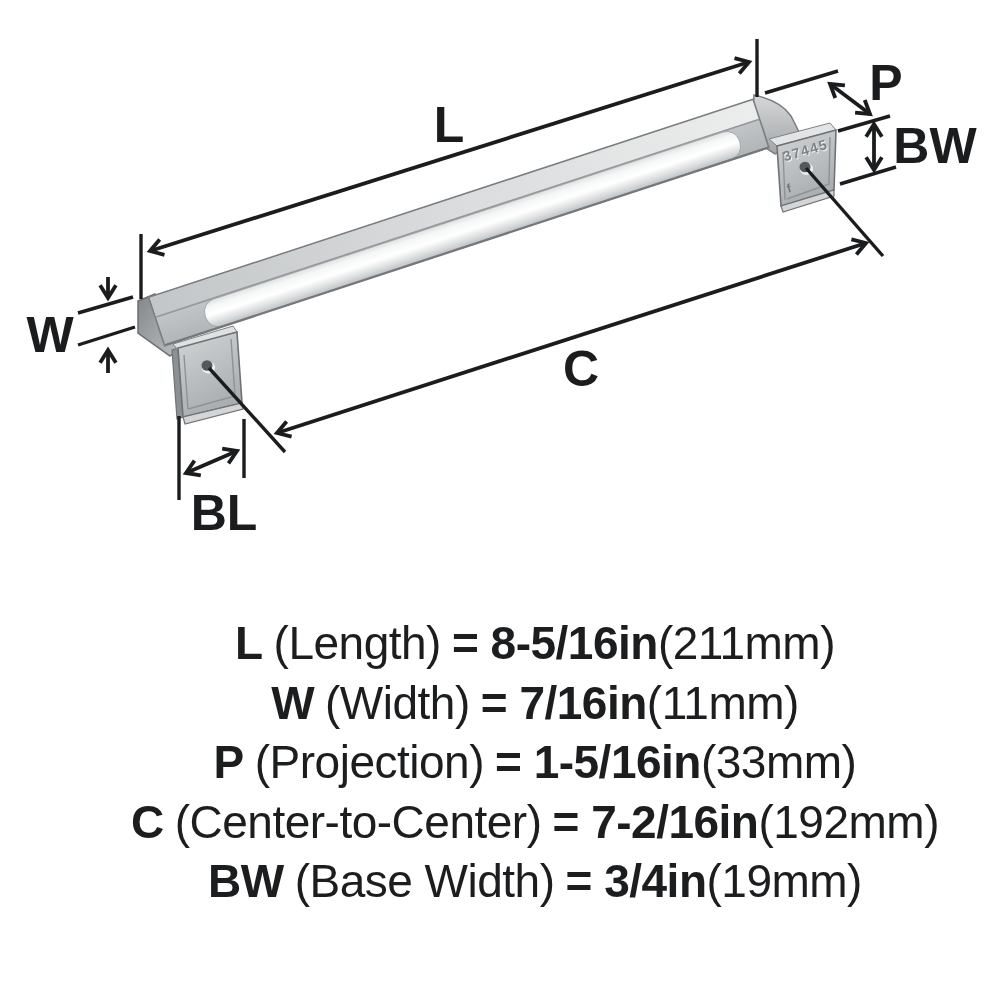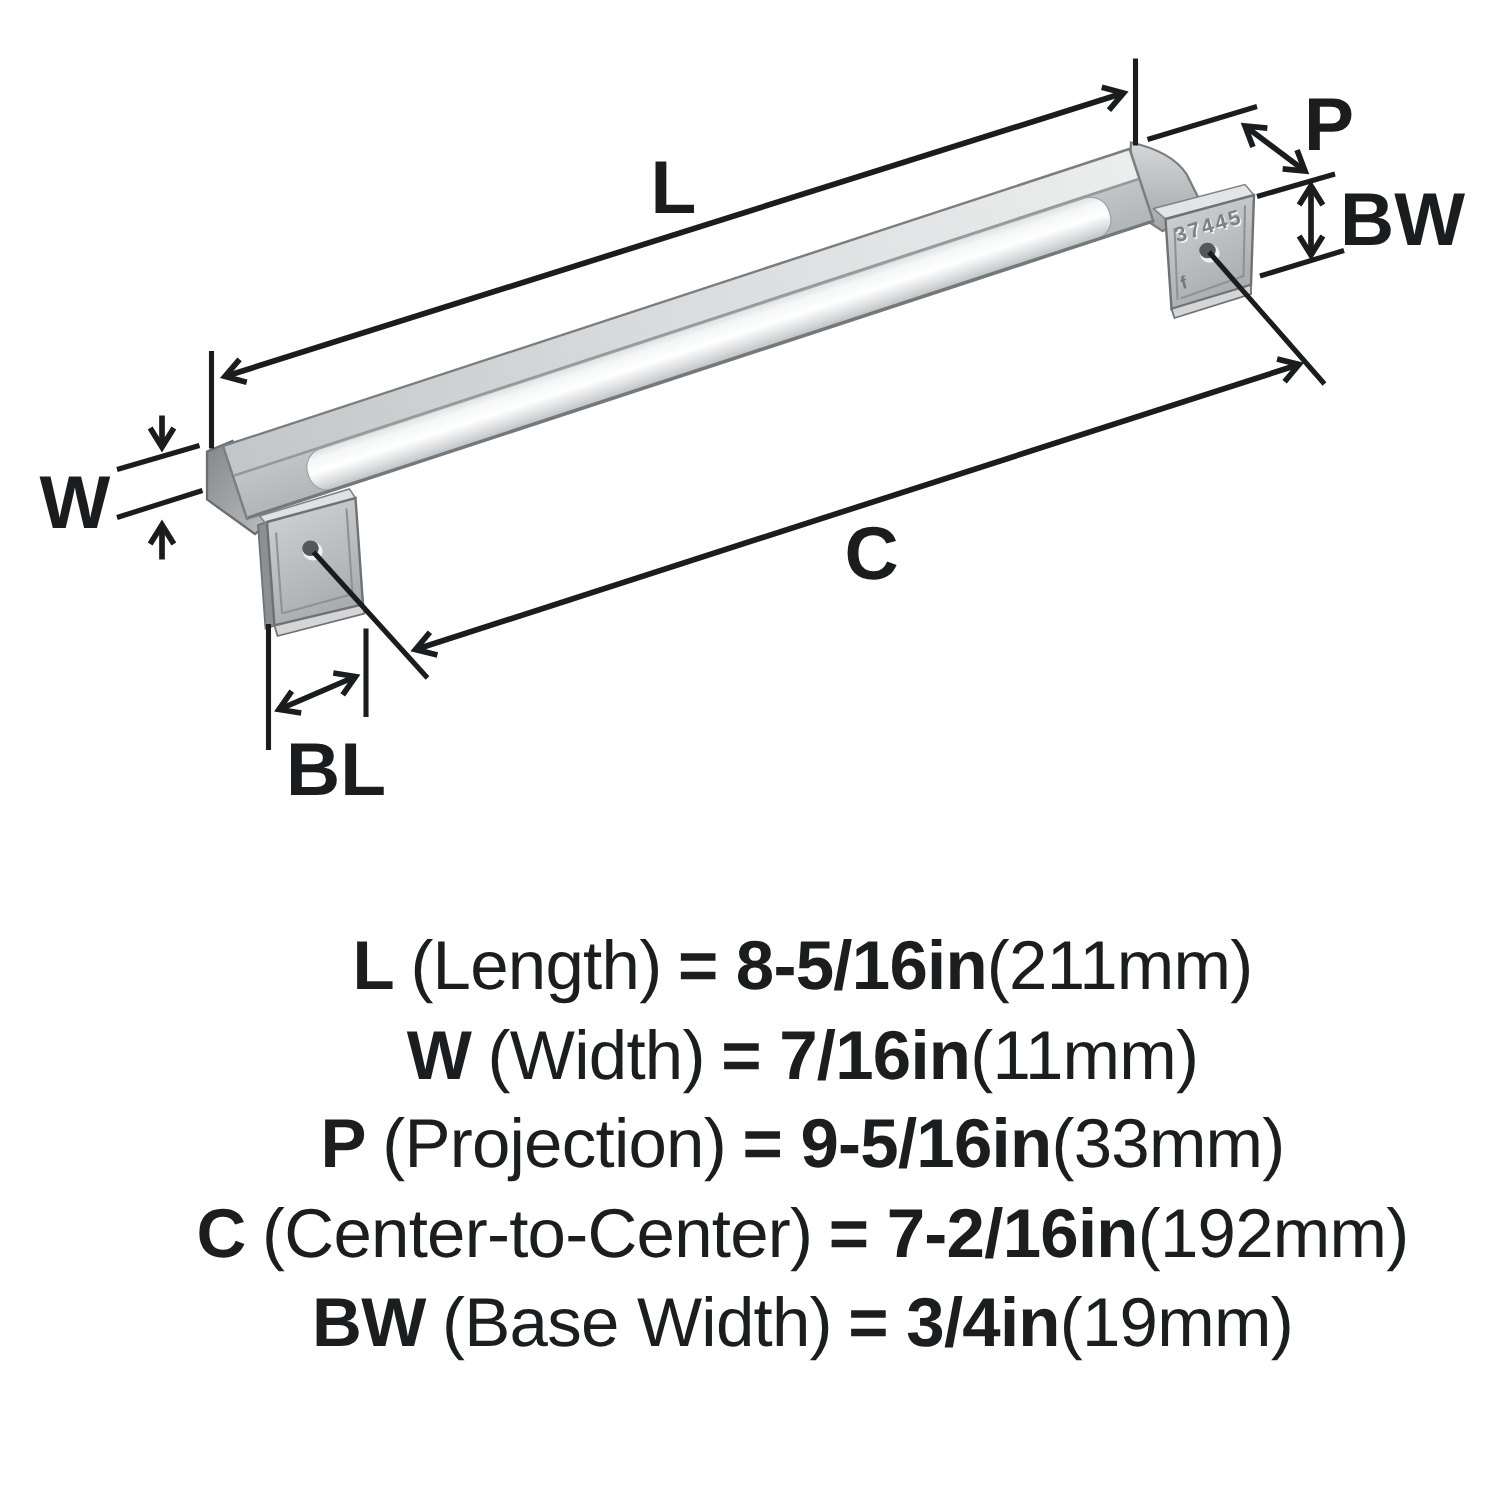--- a/index.html
+++ b/index.html
@@ -150,21 +150,21 @@
   </svg>
 
   <div class="specs">
     <div class="spec-row">
       <span class="b">L</span><span class="r gap">(Length)</span><span class="b gap">= 8-5/16in</span><span class="r">(211mm)</span>
     </div>
     <div class="spec-row">
       <span class="b">W</span><span class="r gap">(Width)</span><span class="b gap">= 7/16in</span><span class="r">(11mm)</span>
     </div>
     <div class="spec-row">
-      <span class="b">P</span><span class="r gap">(Projection)</span><span class="b gap">= 9-5/16in</span><span class="r">(33mm)</span>
+      <span class="b">P</span><span class="r gap">(Projection)</span><span class="b gap">= 1-5/16in</span><span class="r">(33mm)</span>
     </div>
     <div class="spec-row">
       <span class="b">C</span><span class="r gap">(Center-to-Center)</span><span class="b gap">= 7-2/16in</span><span class="r">(192mm)</span>
     </div>
     <div class="spec-row">
       <span class="b">BW</span><span class="r gap">(Base Width)</span><span class="b gap">= 3/4in</span><span class="r">(19mm)</span>
     </div>
   </div>
 </div>
 

